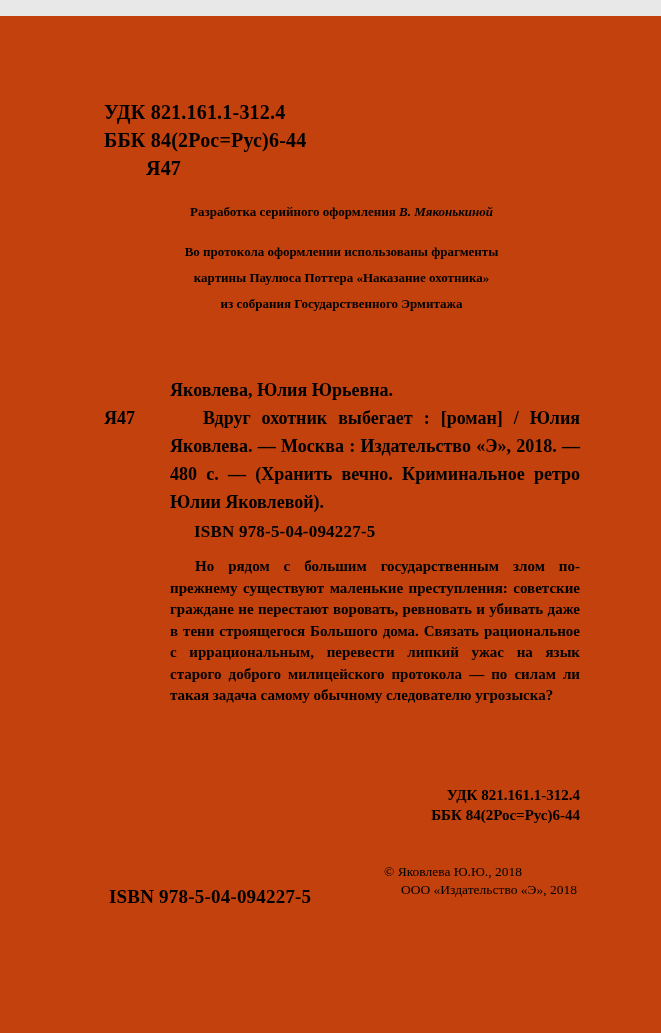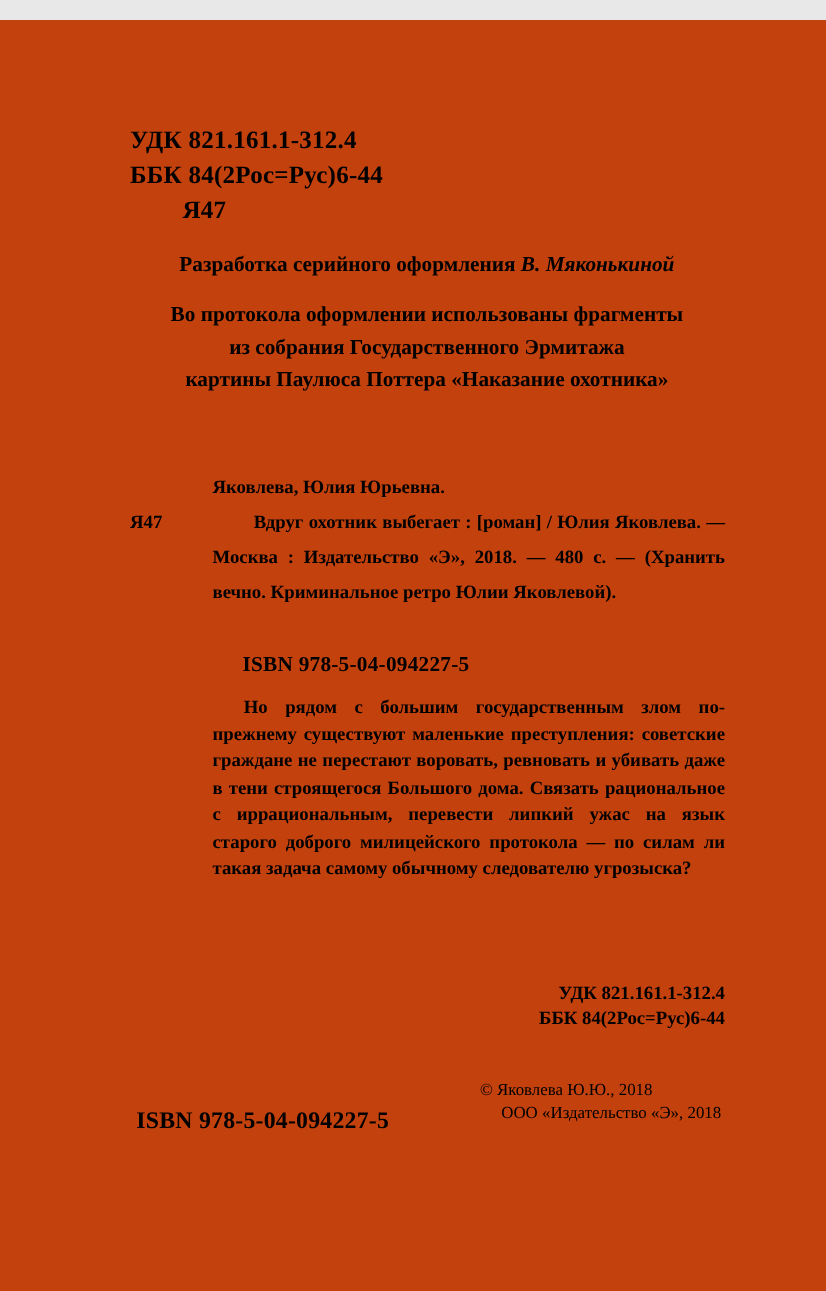--- a/index.html
+++ b/index.html
@@ -21,30 +21,30 @@
     left: 104px; top: 82px;
     font-size: 20px; line-height: 28px; font-weight: 700;
     letter-spacing: 0.2px;
   }
   .top-codes .code-line3 { padding-left: 42px; }
 
   
   .credits {
     left: 103px; top: 183px; width: 477px;
     text-align: center;
-    font-size: 17px; line-height: 26px; font-weight: 700;
+    font-size: 13px; line-height: 26px; font-weight: 700;
   }
   .credits .credit-line { margin-bottom: 14px; }
   .credits .ital { font-style: italic; }
   .credits .interior-lines { margin-top: 2px; }
 
   
   .catalog {
     left: 170px; top: 360px; width: 410px;
-    font-size: 15px; line-height: 28px; font-weight: 700;
+    font-size: 18px; line-height: 28px; font-weight: 700;
   }
   .catalog .author-heading { }
   .catalog .desc-wrap { position: relative; }
   .catalog .hang-code { position: absolute; left: -66px; top: 0; }
   .catalog .description {
     text-align: justify; text-align-last: left;
     text-indent: 33px;
   }
   .isbn-mid {
     left: 194px; top: 506px;
@@ -85,22 +85,22 @@
   <div class="blk top-codes">
     <div>УДК 821.161.1-312.4</div>
     <div>ББК 84(2Рос=Рус)6-44</div>
     <div class="code-line3">Я47</div>
   </div>
 
   <div class="blk credits">
     <div class="credit-line"><span>Разработка серийного оформления </span><span class="ital">В. Мяконькиной</span></div>
     <div class="interior-lines">
       <div>Во протокола оформлении использованы фрагменты</div>
+      <div>картины Паулюса Поттера «Наказание охотника»</div>
       <div>из собрания Государственного Эрмитажа</div>
-      <div>картины Паулюса Поттера «Наказание охотника»</div>
     </div>
   </div>
 
   <div class="blk catalog">
     <div class="author-heading">Яковлева, Юлия Юрьевна.</div>
     <div class="desc-wrap">
       <span class="hang-code">Я47</span>
       <div class="description">Вдруг охотник выбегает : [роман] / Юлия Яковлева. — Москва : Издательство «Э», 2018. — 480 с. — (Хранить вечно. Криминальное ретро Юлии Яковлевой).</div>
     </div>
   </div>

